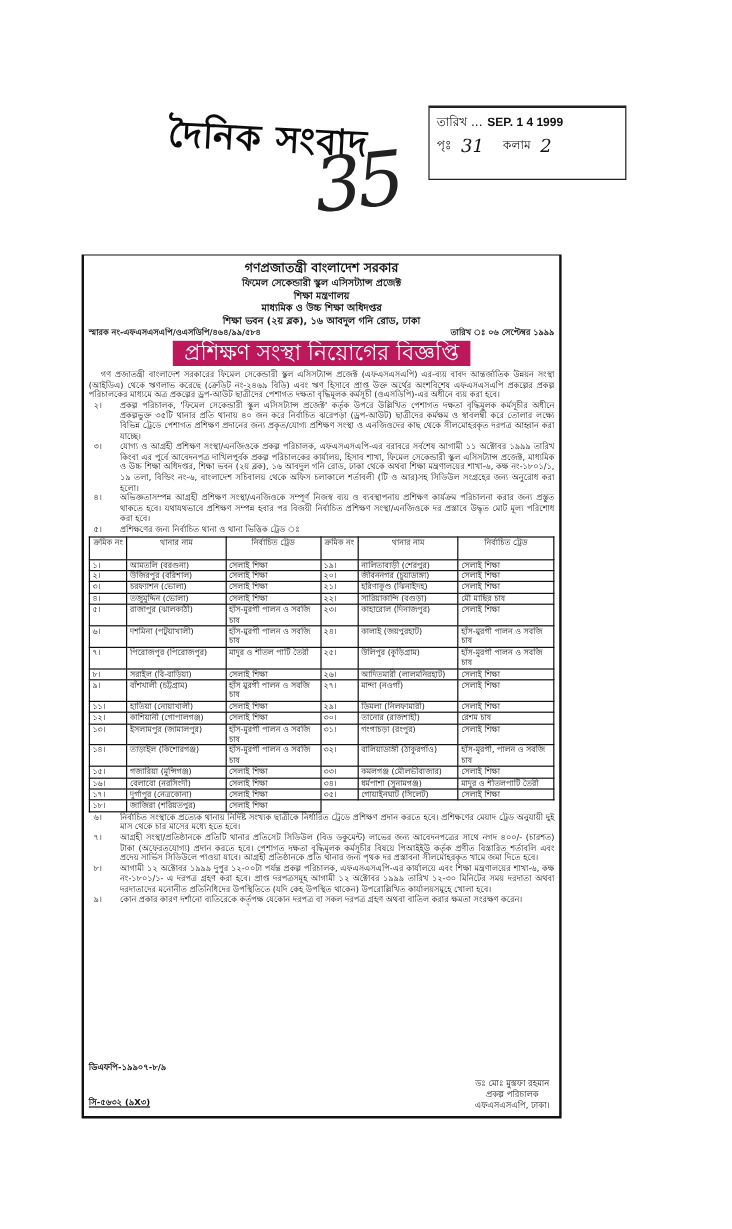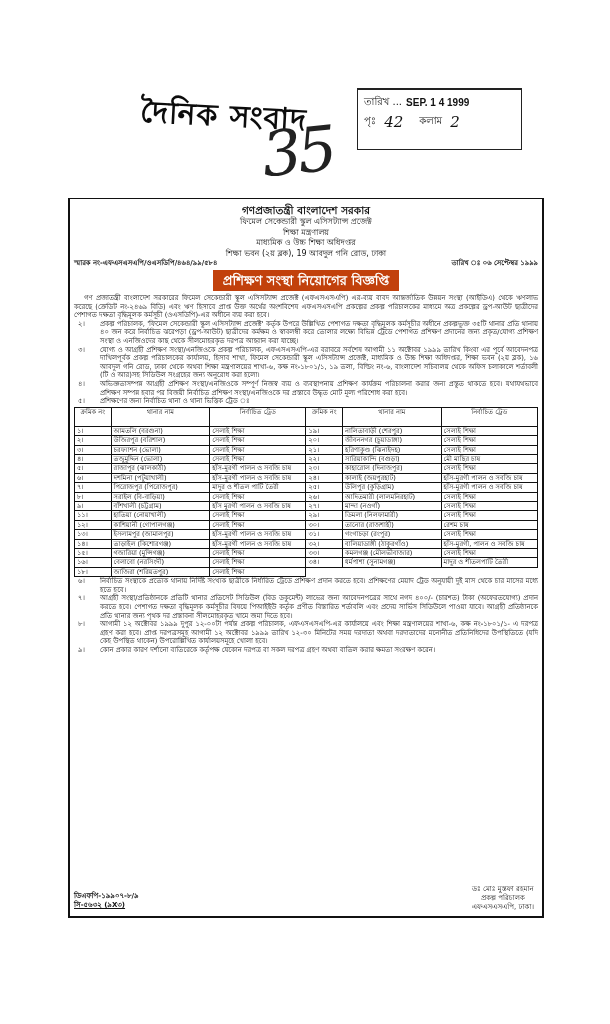--- a/index.html
+++ b/index.html
@@ -21,76 +21,76 @@
     position: absolute; left: 357px; top: 88px; width: 165px; height: 62px;
     border: 1.5px solid #222; border-top-width: 2px; font-size: 10px; padding: 3px 6px;
     box-sizing: border-box;
   }
   .stamp .row { display: flex; align-items: center; height: 19px; white-space: nowrap; }
   .stamp .lbl { margin-right: 4px; }
   .stamp .date { font-weight: bold; font-family: "Liberation Sans", sans-serif; font-size: 10px; }
   .stamp .hw { font-family: "DejaVu Serif", serif; font-style: italic; font-size: 15px; margin: 0 16px 0 4px; }
 
   .doc {
-    position: absolute; left: 68px; top: 198px; width: 476px; height: 720px;
+    position: absolute; left: 68px; top: 212px; width: 400px; height: 720px;
     border-left: 2px solid #111; border-right: 2px solid #111; border-top: 1.5px solid #111;
     border-bottom: 2.5px solid #111; box-sizing: border-box; padding: 2px 4px;
     font-size: 7px; line-height: 9px;
   }
   .center { text-align: center; }
   .h1 { font-size: 10.5px; font-weight: bold; line-height: 13px; margin-top: 3px; }
-  .h2 { font-size: 8px; line-height: 10.5px; font-weight: normal; }
+  .h2 { font-size: 8px; line-height: 10.5px; font-weight: bold; }
   .refline { display: flex; justify-content: space-between; font-size: 6.8px; line-height: 9px; font-weight: bold; }
   .banner-wrap { text-align: center; margin: 2px 0 3px; }
   .banner {
-    display: inline-block; background: #c2410c; color: #fff; font-size: 13px; line-height: 19px;
-    padding: 1px 10px; font-weight: bold;
+    display: inline-block; background: #be185d; color: #fff; font-size: 18px; line-height: 19px;
+    padding: 1px 10px; font-weight: normal;
   }
   .para { display: flex; font-size: 6.8px; line-height: 8.6px; text-align: justify; }
   .para .num { width: 22px; flex: 0 0 22px; padding-left: 4px; }
   .para .txt { flex: 1; }
   .intro { text-indent: 10px; font-size: 6.8px; line-height: 8.6px; text-align: justify; }
 
   table.grid { width: 100%; border-collapse: collapse; margin-top: 1px; font-size: 6.6px; line-height: 8.4px; }
   table.grid th, table.grid td { border: 1px solid #111; padding: 0 2px; vertical-align: top; }
   table.grid th { font-weight: normal; text-align: center; height: 18px; }
   .c-no { width: 28px; }
   .c-name { width: 84px; }
   .c-trade { width: 82px; }
   td.blank { border: none !important; }
 
   .sig { position: absolute; right: 8px; bottom: 4px; text-align: center; font-size: 7px; line-height: 9px; }
   .footcode { position: absolute; left: 4px; bottom: 6px; font-size: 7px; line-height: 9px; font-weight: bold; }
-  .footcode .u { text-decoration: underline; }
+  .footcode .u { text-decoration: underline; margin-top: 20px; }
 </style>
 </head>
 <body>
 
 <div class="masthead">দৈনিক সংবাদ</div>
 <div class="handnum">35</div>
 
 <div class="stamp">
   <div class="row">
     <span class="lbl">তারিখ ...</span>
     <span class="date">SEP. 1 4 1999</span>
   </div>
   <div class="row">
     <span class="lbl">পৃঃ</span>
-    <span class="hw">42</span>
+    <span class="hw">31</span>
     <span class="lbl">কলাম</span>
     <span class="hw">2</span>
   </div>
 </div>
 
 <div class="doc">
   <div class="center h1">গণপ্রজাতন্ত্রী বাংলাদেশ সরকার</div>
   <div class="center h2">ফিমেল সেকেন্ডারী স্কুল এসিসট্যান্স প্রজেক্ট</div>
   <div class="center h2">শিক্ষা মন্ত্রণালয়</div>
   <div class="center h2">মাধ্যমিক ও উচ্চ শিক্ষা অধিদপ্তর</div>
-  <div class="center h2">শিক্ষা ভবন (২য় ব্লক), 19 আবদুল গনি রোড, ঢাকা</div>
+  <div class="center h2">শিক্ষা ভবন (২য় ব্লক), ১৬ আবদুল গনি রোড, ঢাকা</div>
   <div class="refline">
     <span>স্মারক নং-এফএসএসএপি/ওএসডিপি/৪৬৪/৯৯/৫৮৪</span>
     <span>তারিখ ঃ ০৬ সেপ্টেম্বর ১৯৯৯</span>
   </div>
   <div class="banner-wrap">
     <span class="banner">প্রশিক্ষণ সংস্থা নিয়োগের বিজ্ঞপ্তি</span>
   </div>
   <div class="intro">গণ প্রজাতন্ত্রী বাংলাদেশ সরকারের ফিমেল সেকেন্ডারী স্কুল এসিসট্যান্স প্রজেক্ট (এফএসএসএপি) এর-ব্যয় বাবদ আন্তর্জাতিক উন্নয়ন সংস্থা (আইডিএ) থেকে ঋণলাভ করেছে (ক্রেডিট নং-২৪৬৯ বিডি) এবং ঋণ হিসাবে প্রাপ্ত উক্ত অর্থের অংশবিশেষ এফএসএসএপি প্রকল্পের প্রকল্প পরিচালকের মাধ্যমে অত্র প্রকল্পের ড্রপ-আউট ছাত্রীদের পেশাগত দক্ষতা বৃদ্ধিমূলক কর্মসূচী (ওএসডিপি)-এর অধীনে ব্যয় করা হবে।</div>
 
   <div id="paras-before">
@@ -238,20 +238,28 @@
         </tr>
         <tr>
           <td>১৬।</td>
           <td>বেলাবো (নরসিংদী)</td>
           <td>সেলাই শিক্ষা</td>
           <td>৩৪।</td>
           <td>ধর্মপাশা (সুনামগঞ্জ)</td>
           <td>মাদুর ও শীতলপাটি তৈরী</td>
         </tr>
         <tr>
+          <td>১৭।</td>
+          <td>দুর্গাপুর (নেত্রকোনা)</td>
+          <td>সেলাই শিক্ষা</td>
+          <td>৩৫।</td>
+          <td>গোয়াইনঘাট (সিলেট)</td>
+          <td>সেলাই শিক্ষা</td>
+        </tr>
+        <tr>
           <td>১৮।</td>
           <td>জাজিরা (শরিয়তপুর)</td>
           <td>সেলাই শিক্ষা</td>
           <td class="blank"></td>
           <td class="blank"></td>
           <td class="blank"></td>
         </tr>
       </tbody>
   </table>
 

